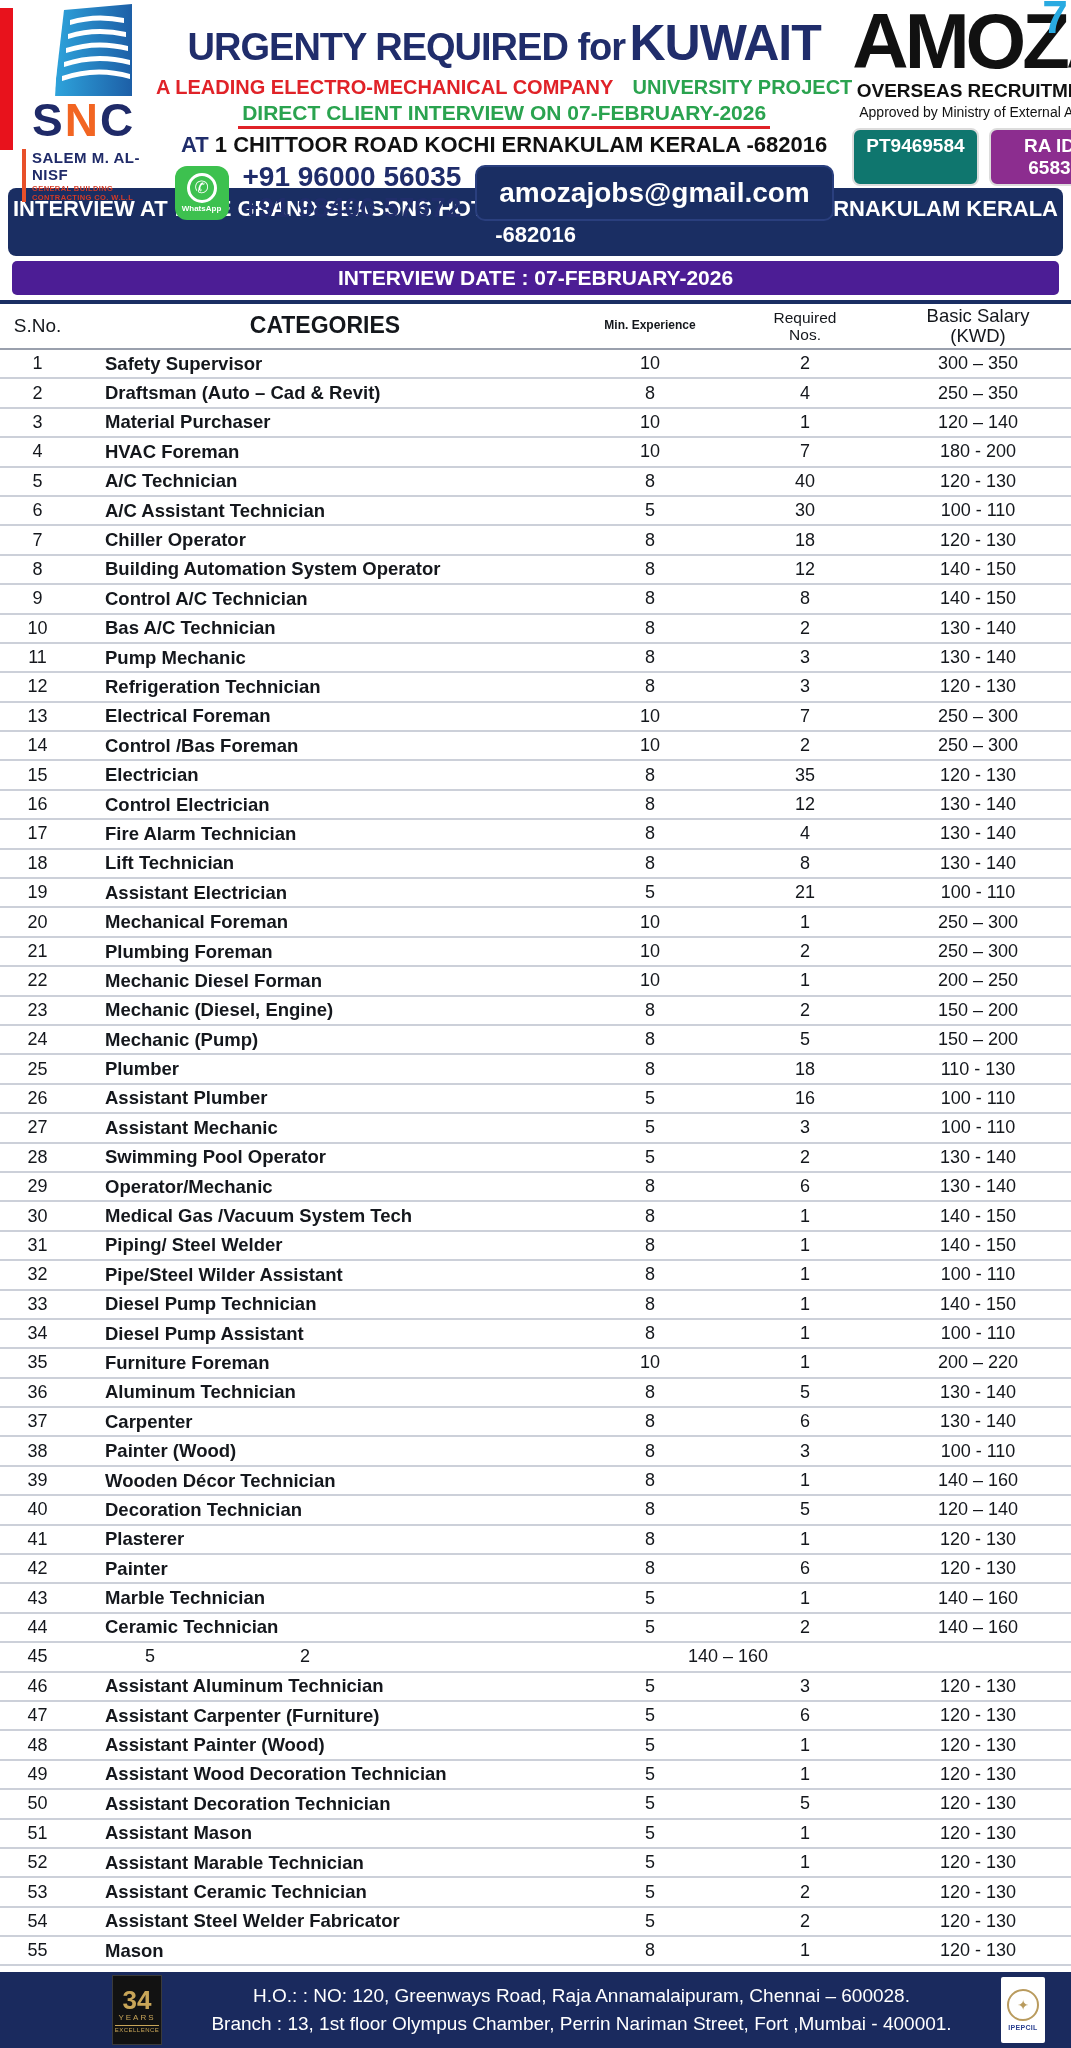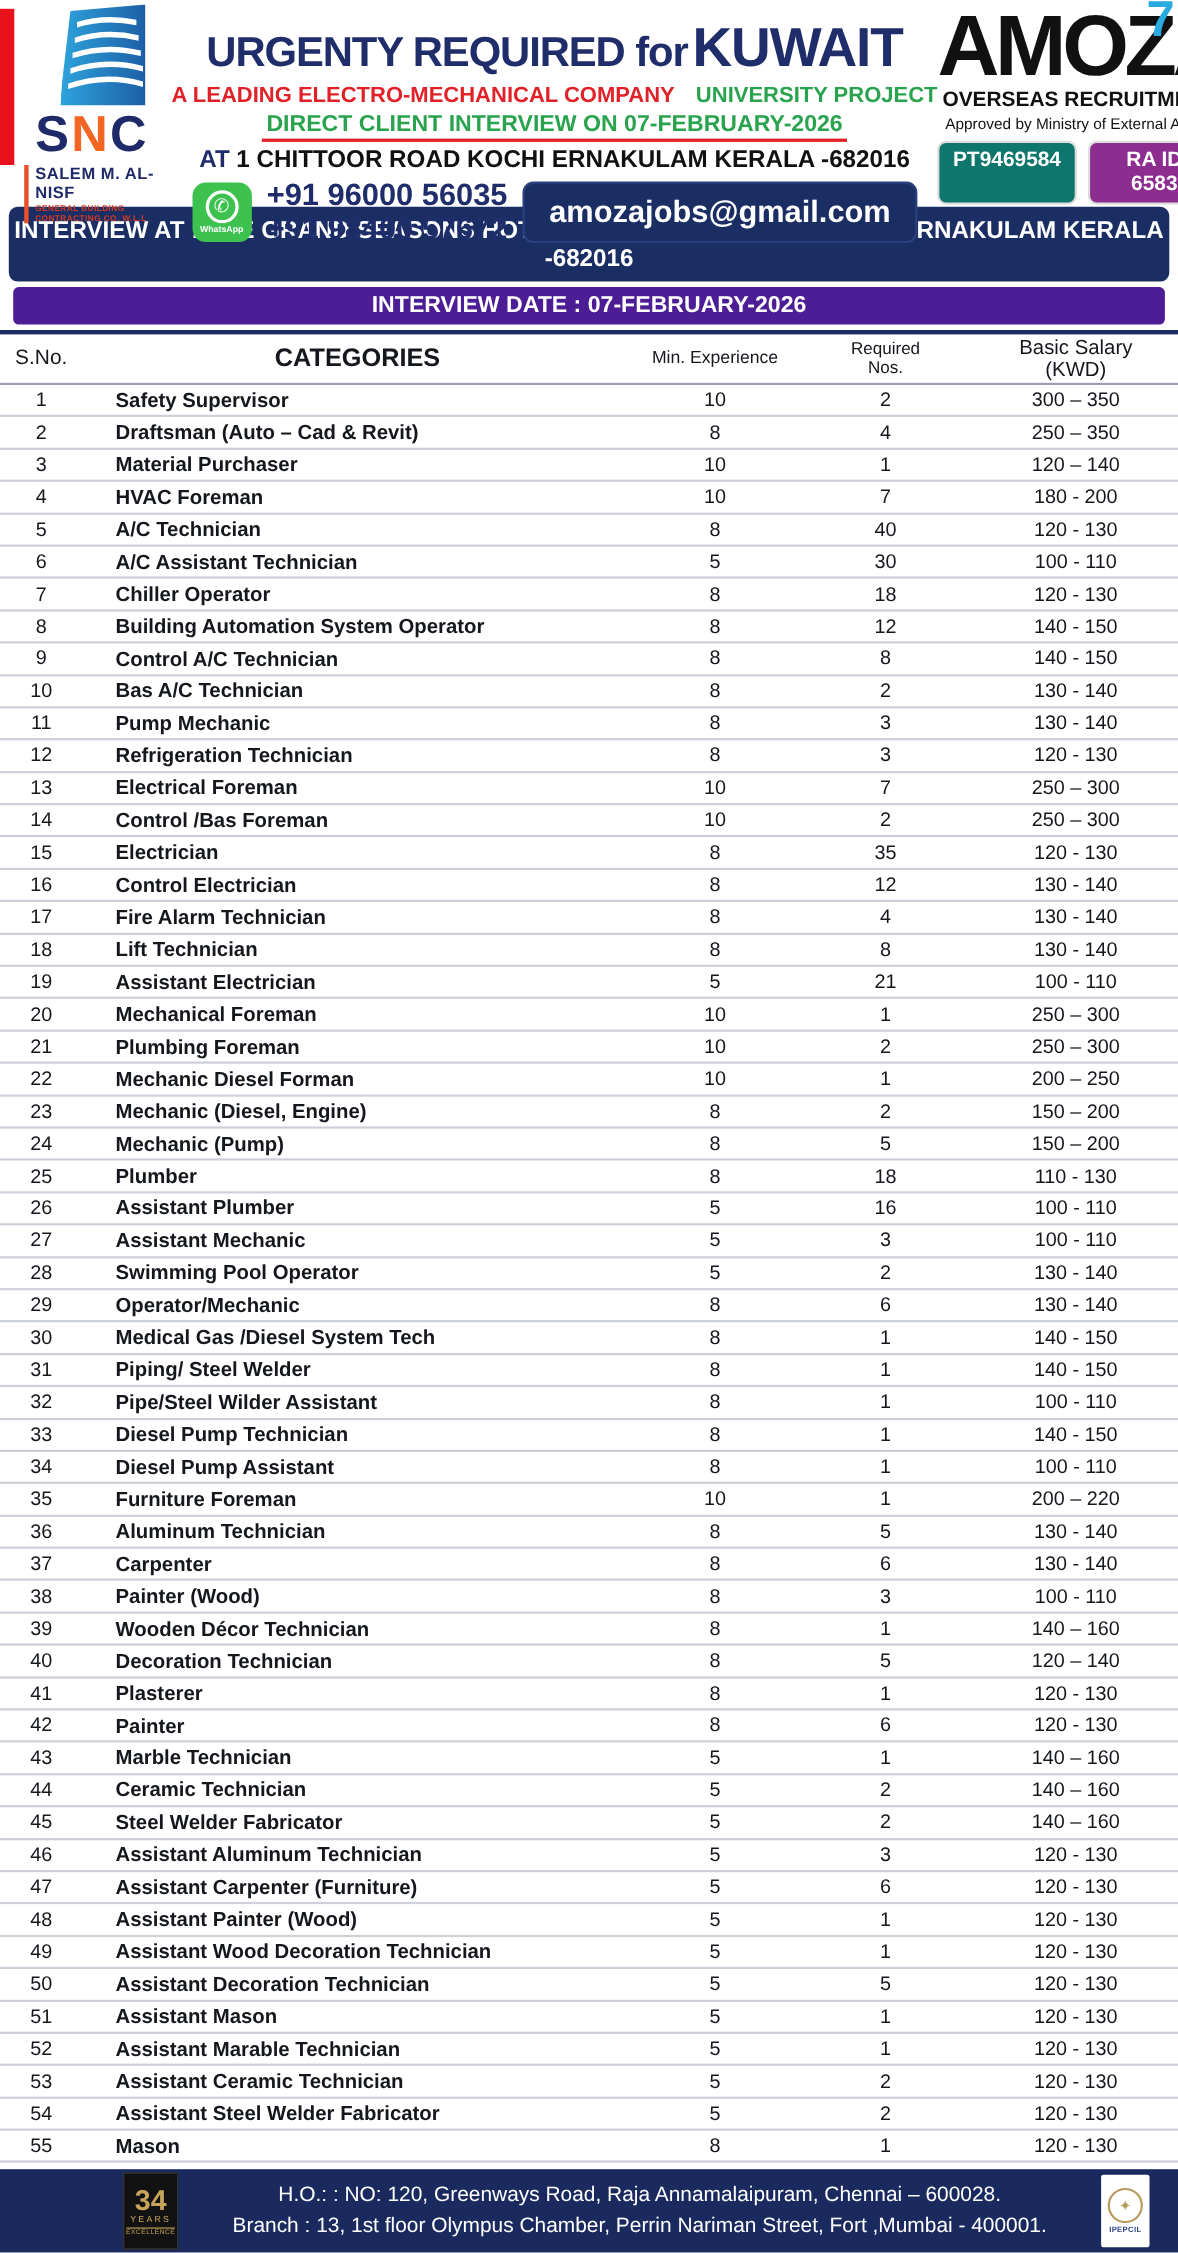--- a/index.html
+++ b/index.html
@@ -55,21 +55,21 @@
   .trow { display:flex; align-items:center; height:29.4px; border-bottom:2px solid #ccd0d9; font-size:18px; color:#14171c; }
   .c { overflow:hidden; white-space:nowrap; }
   .c.sno { width:75px; text-align:center; }
   .c.cat { width:500px; padding-left:30px; font-weight:bold; font-size:18.5px; }
   .c.exp { width:150px; text-align:center; }
   .c.nos { width:160px; text-align:center; }
   .c.sal { flex:1; text-align:center; }
   .thead .h { font-weight:bold; color:#14171c; white-space:normal; line-height:1.1; }
   .thead .sno { font-size:19px; font-weight:normal; }
   .thead .cat { text-align:center; font-size:23px; padding-left:0; }
-  .thead .exp { font-size:16px; font-weight:normal; }
+  .thead .exp { font-size:12px; font-weight:bold; }
   .thead .nos { font-size:15.5px; font-weight:normal; padding:0 40px; }
   .thead .sal { font-size:18.5px; font-weight:normal; padding:0 34px; }
 
   
   .footer { position:absolute; left:0; bottom:0; width:1071px; height:76px; background:#1a2a5e; display:flex; align-items:center; }
   .ftr-badge-left { margin-left:112px; width:50px; height:70px; background:#121212; border:1px solid #3a3a3a; color:#c8a558; display:flex; flex-direction:column; align-items:center; justify-content:center; flex-shrink:0; }
   .ftr-badge-left .num { font-size:26px; font-weight:bold; line-height:1; }
   .ftr-badge-left .yrs { font-size:8px; letter-spacing:2px; }
   .ftr-badge-left .exc { font-size:6px; border-top:1px solid #c8a558; margin-top:3px; padding-top:1px; letter-spacing:0.5px; }
   .ftr-text { flex:1; text-align:center; color:#fff; font-size:19px; line-height:1.45; }
@@ -366,21 +366,21 @@
         </div>
         <div class="trow">
           <div class="c sno">29</div>
           <div class="c cat">Operator/Mechanic</div>
           <div class="c exp">8</div>
           <div class="c nos">6</div>
           <div class="c sal">130 - 140</div>
         </div>
         <div class="trow">
           <div class="c sno">30</div>
-          <div class="c cat">Medical Gas /Diesel System Tech</div>
+          <div class="c cat">Medical Gas /Vacuum System Tech</div>
           <div class="c exp">8</div>
           <div class="c nos">1</div>
           <div class="c sal">140 - 150</div>
         </div>
         <div class="trow">
           <div class="c sno">31</div>
           <div class="c cat">Piping/ Steel Welder</div>
           <div class="c exp">8</div>
           <div class="c nos">1</div>
           <div class="c sal">140 - 150</div>
@@ -471,21 +471,20 @@
         </div>
         <div class="trow">
           <div class="c sno">44</div>
           <div class="c cat">Ceramic Technician</div>
           <div class="c exp">5</div>
           <div class="c nos">2</div>
           <div class="c sal">140 – 160</div>
         </div>
         <div class="trow">
           <div class="c sno">45</div>
-          <div class="c cat">Steel Welder Fabricator</div>
           <div class="c exp">5</div>
           <div class="c nos">2</div>
           <div class="c sal">140 – 160</div>
         </div>
         <div class="trow">
           <div class="c sno">46</div>
           <div class="c cat">Assistant Aluminum Technician</div>
           <div class="c exp">5</div>
           <div class="c nos">3</div>
           <div class="c sal">120 - 130</div>

